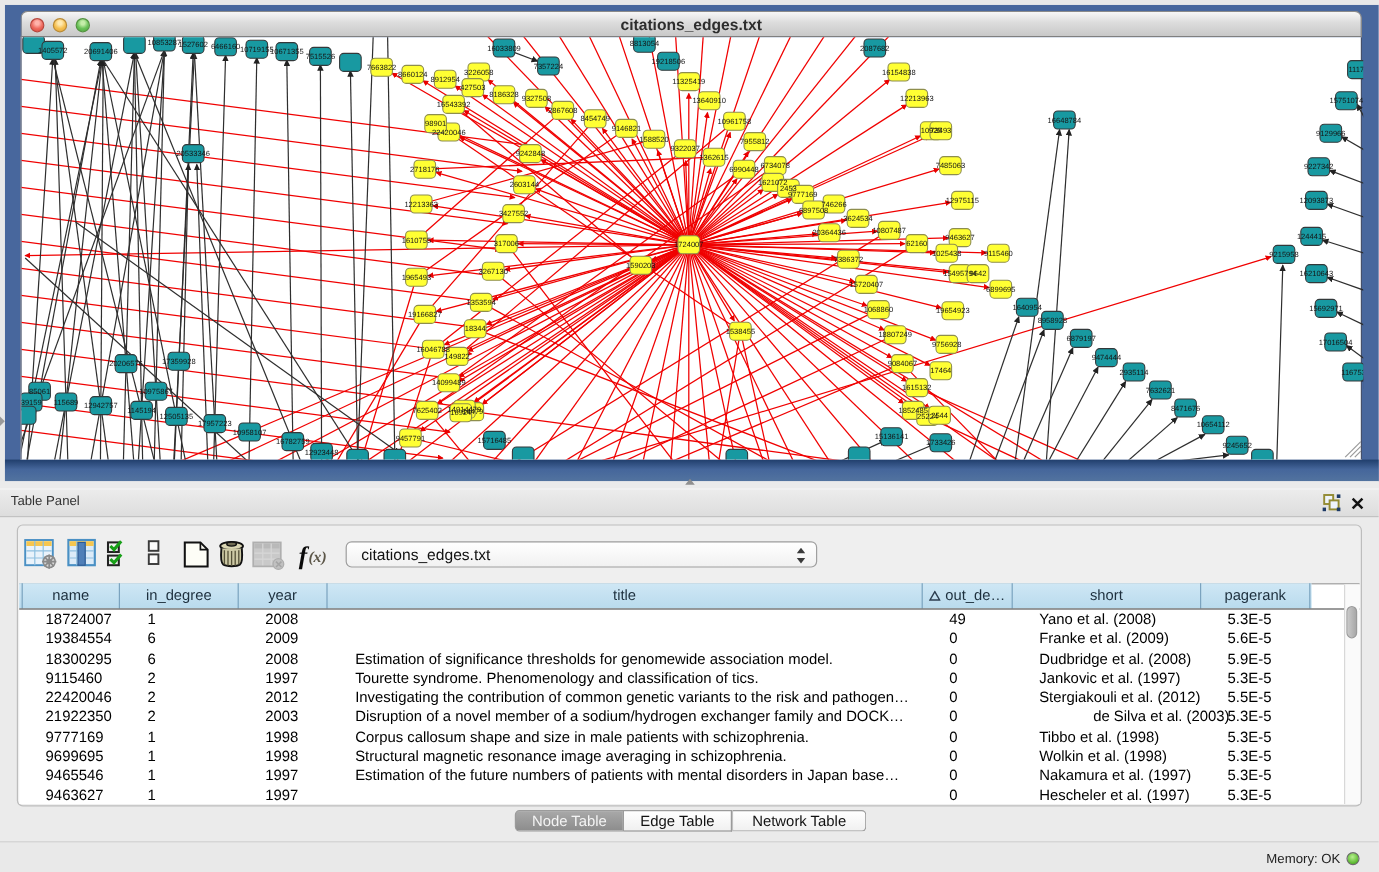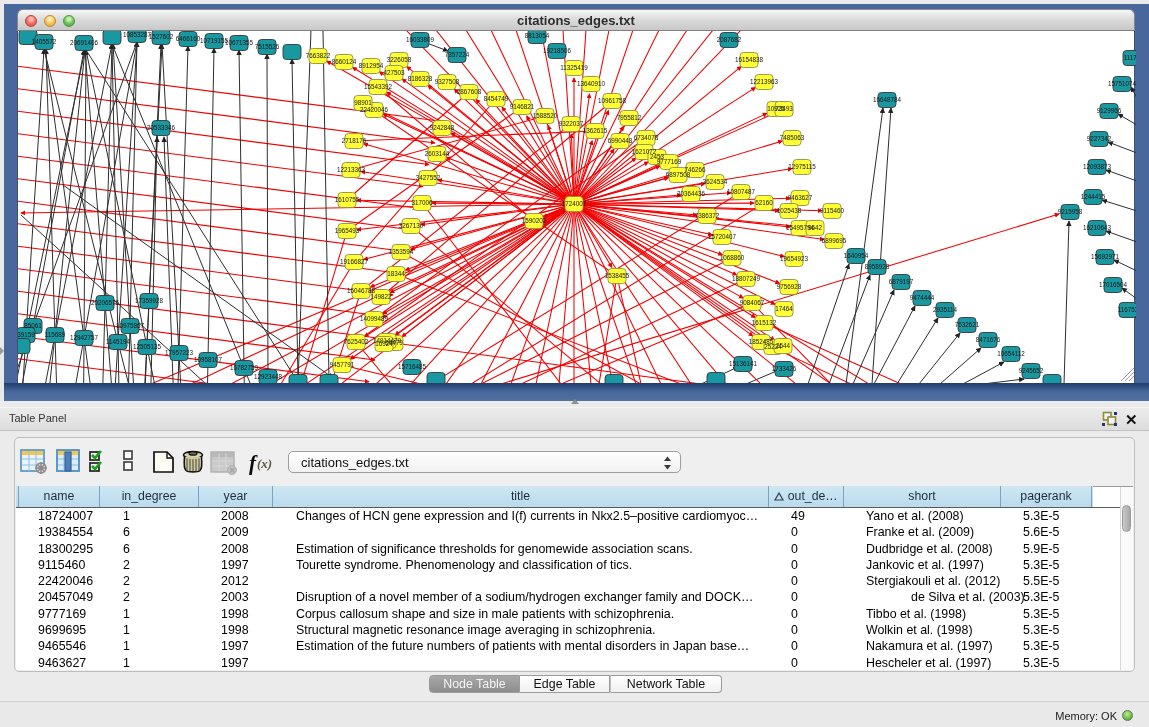--- a/index.html
+++ b/index.html
@@ -661,61 +661,61 @@
           <path d="M5 1L9 8H1z" fill="none" stroke="#2c3e50" stroke-width="1.2"></path>
         </svg> out_de…</span>
 <span class="hcell" style="left:828px;width:157px">short</span>
 <span class="hcell" style="left:985px;width:91px">pagerank</span>
 </div>
 <div class="abs" id="headline"></div>
 <div class="trow" style="top:509px">
 <span style="left:22px">18724007</span>
       <span style="left:107px">1</span>
       <span style="left:205px">2008</span>
-<span style="left:280px">Changes of HCN gene expression and I(f) currents in Nkx2.5–positive cardiomyoc…</span>
       <span style="left:775px">49</span>
       <span style="left:850px">Yano et al. (2008)</span>
 <span style="left:1007px">5.3E-5</span>
     </div>
 <div class="trow" style="top:525px">
 <span style="left:22px">19384554</span>
       <span style="left:107px">6</span>
       <span style="left:205px">2009</span>
       <span style="left:775px">0</span>
       <span style="left:850px">Franke et al. (2009)</span>
 <span style="left:1007px">5.6E-5</span>
     </div>
 <div class="trow" style="top:542px">
 <span style="left:22px">18300295</span>
       <span style="left:107px">6</span>
       <span style="left:205px">2008</span>
-<span style="left:280px">Estimation of significance thresholds for genomewide association scans.</span>
+<span style="left:280px">Estimation of significance thresholds for genomewide association model.</span>
       <span style="left:775px">0</span>
       <span style="left:850px">Dudbridge et al. (2008)</span>
 <span style="left:1007px">5.9E-5</span>
     </div>
 <div class="trow" style="top:558px">
 <span style="left:22px">9115460</span>
       <span style="left:107px">2</span>
       <span style="left:205px">1997</span>
 <span style="left:280px">Tourette syndrome. Phenomenology and classification of tics.</span>
       <span style="left:775px">0</span>
       <span style="left:850px">Jankovic et al. (1997)</span>
 <span style="left:1007px">5.3E-5</span>
     </div>
 <div class="trow" style="top:574px">
 <span style="left:22px">22420046</span>
       <span style="left:107px">2</span>
       <span style="left:205px">2012</span>
+<span style="left:280px">Investigating the contribution of common genetic variants to the risk and pathogen…</span>
       <span style="left:775px">0</span>
       <span style="left:850px">Stergiakouli et al. (2012)</span>
 <span style="left:1007px">5.5E-5</span>
     </div>
 <div class="trow" style="top:590px">
-<span style="left:22px">20457049</span>
+<span style="left:22px">21922350</span>
       <span style="left:107px">2</span>
       <span style="left:205px">2003</span>
 <span style="left:280px">Disruption of a novel member of a sodium/hydrogen exchanger family and DOCK…</span>
       <span style="left:775px">0</span>
       <span style="left:895px">de Silva et al. (2003)</span>
 <span style="left:1007px">5.3E-5</span>
     </div>
 <div class="trow" style="top:607px">
 <span style="left:22px">9777169</span>
       <span style="left:107px">1</span>

